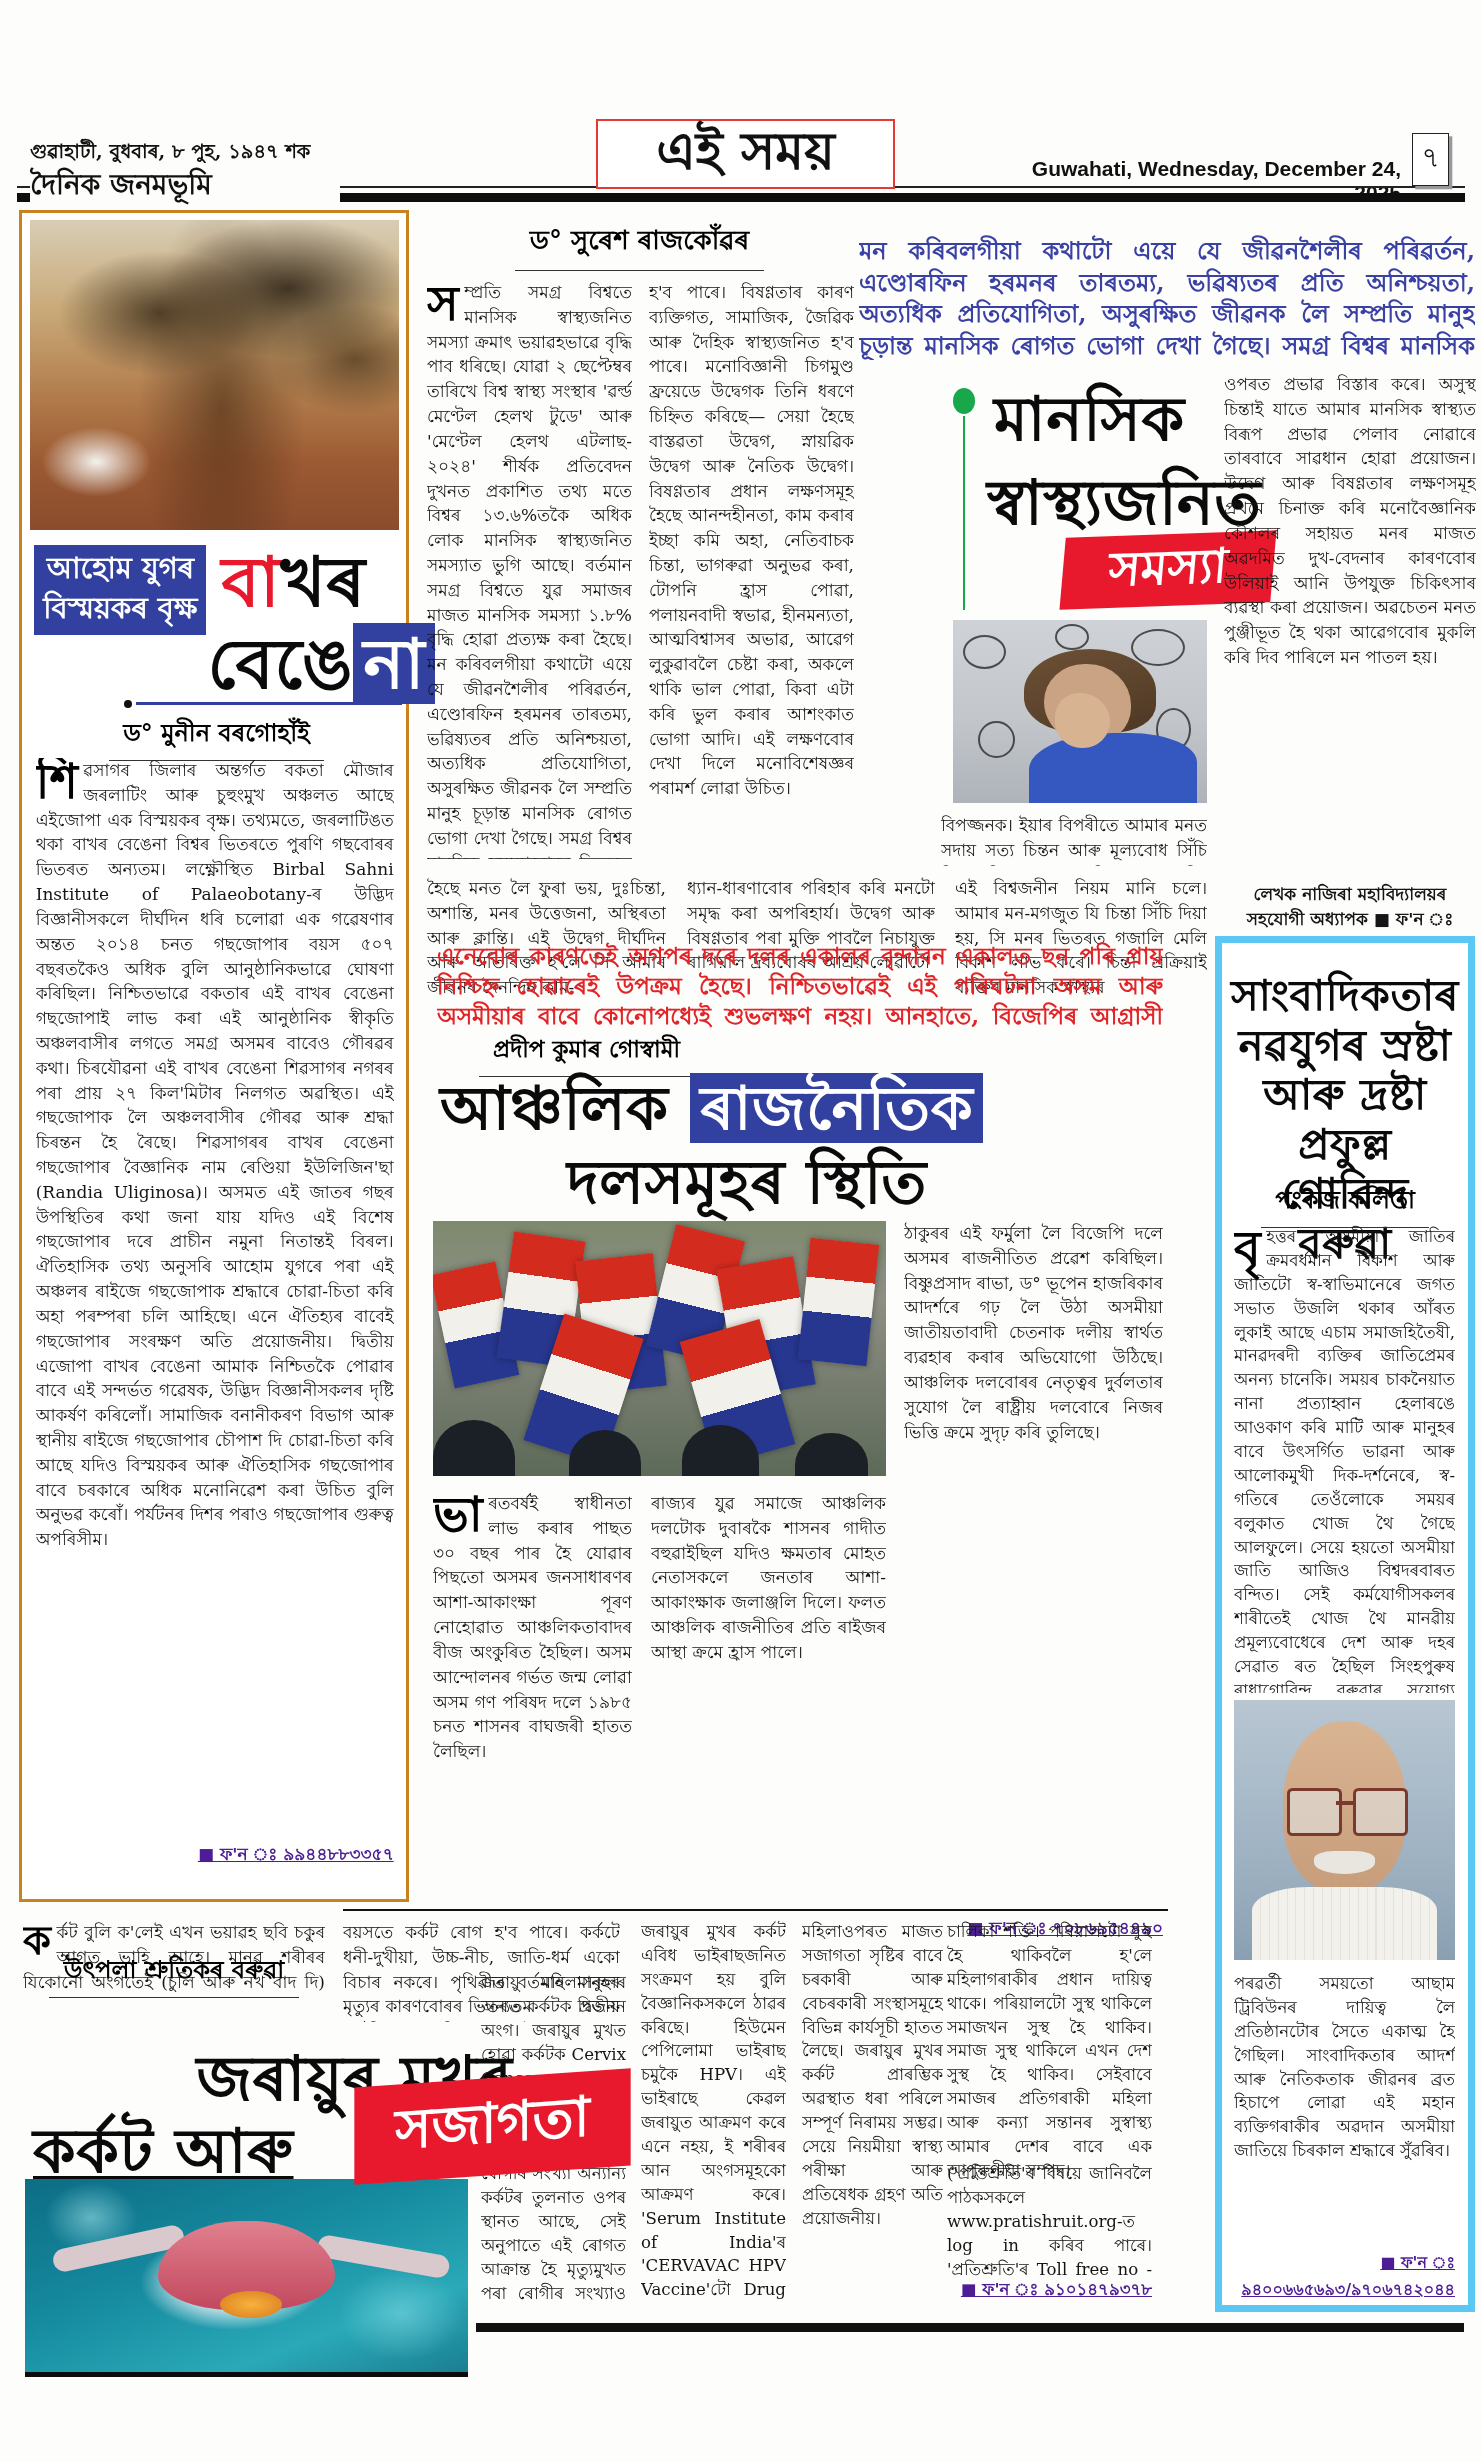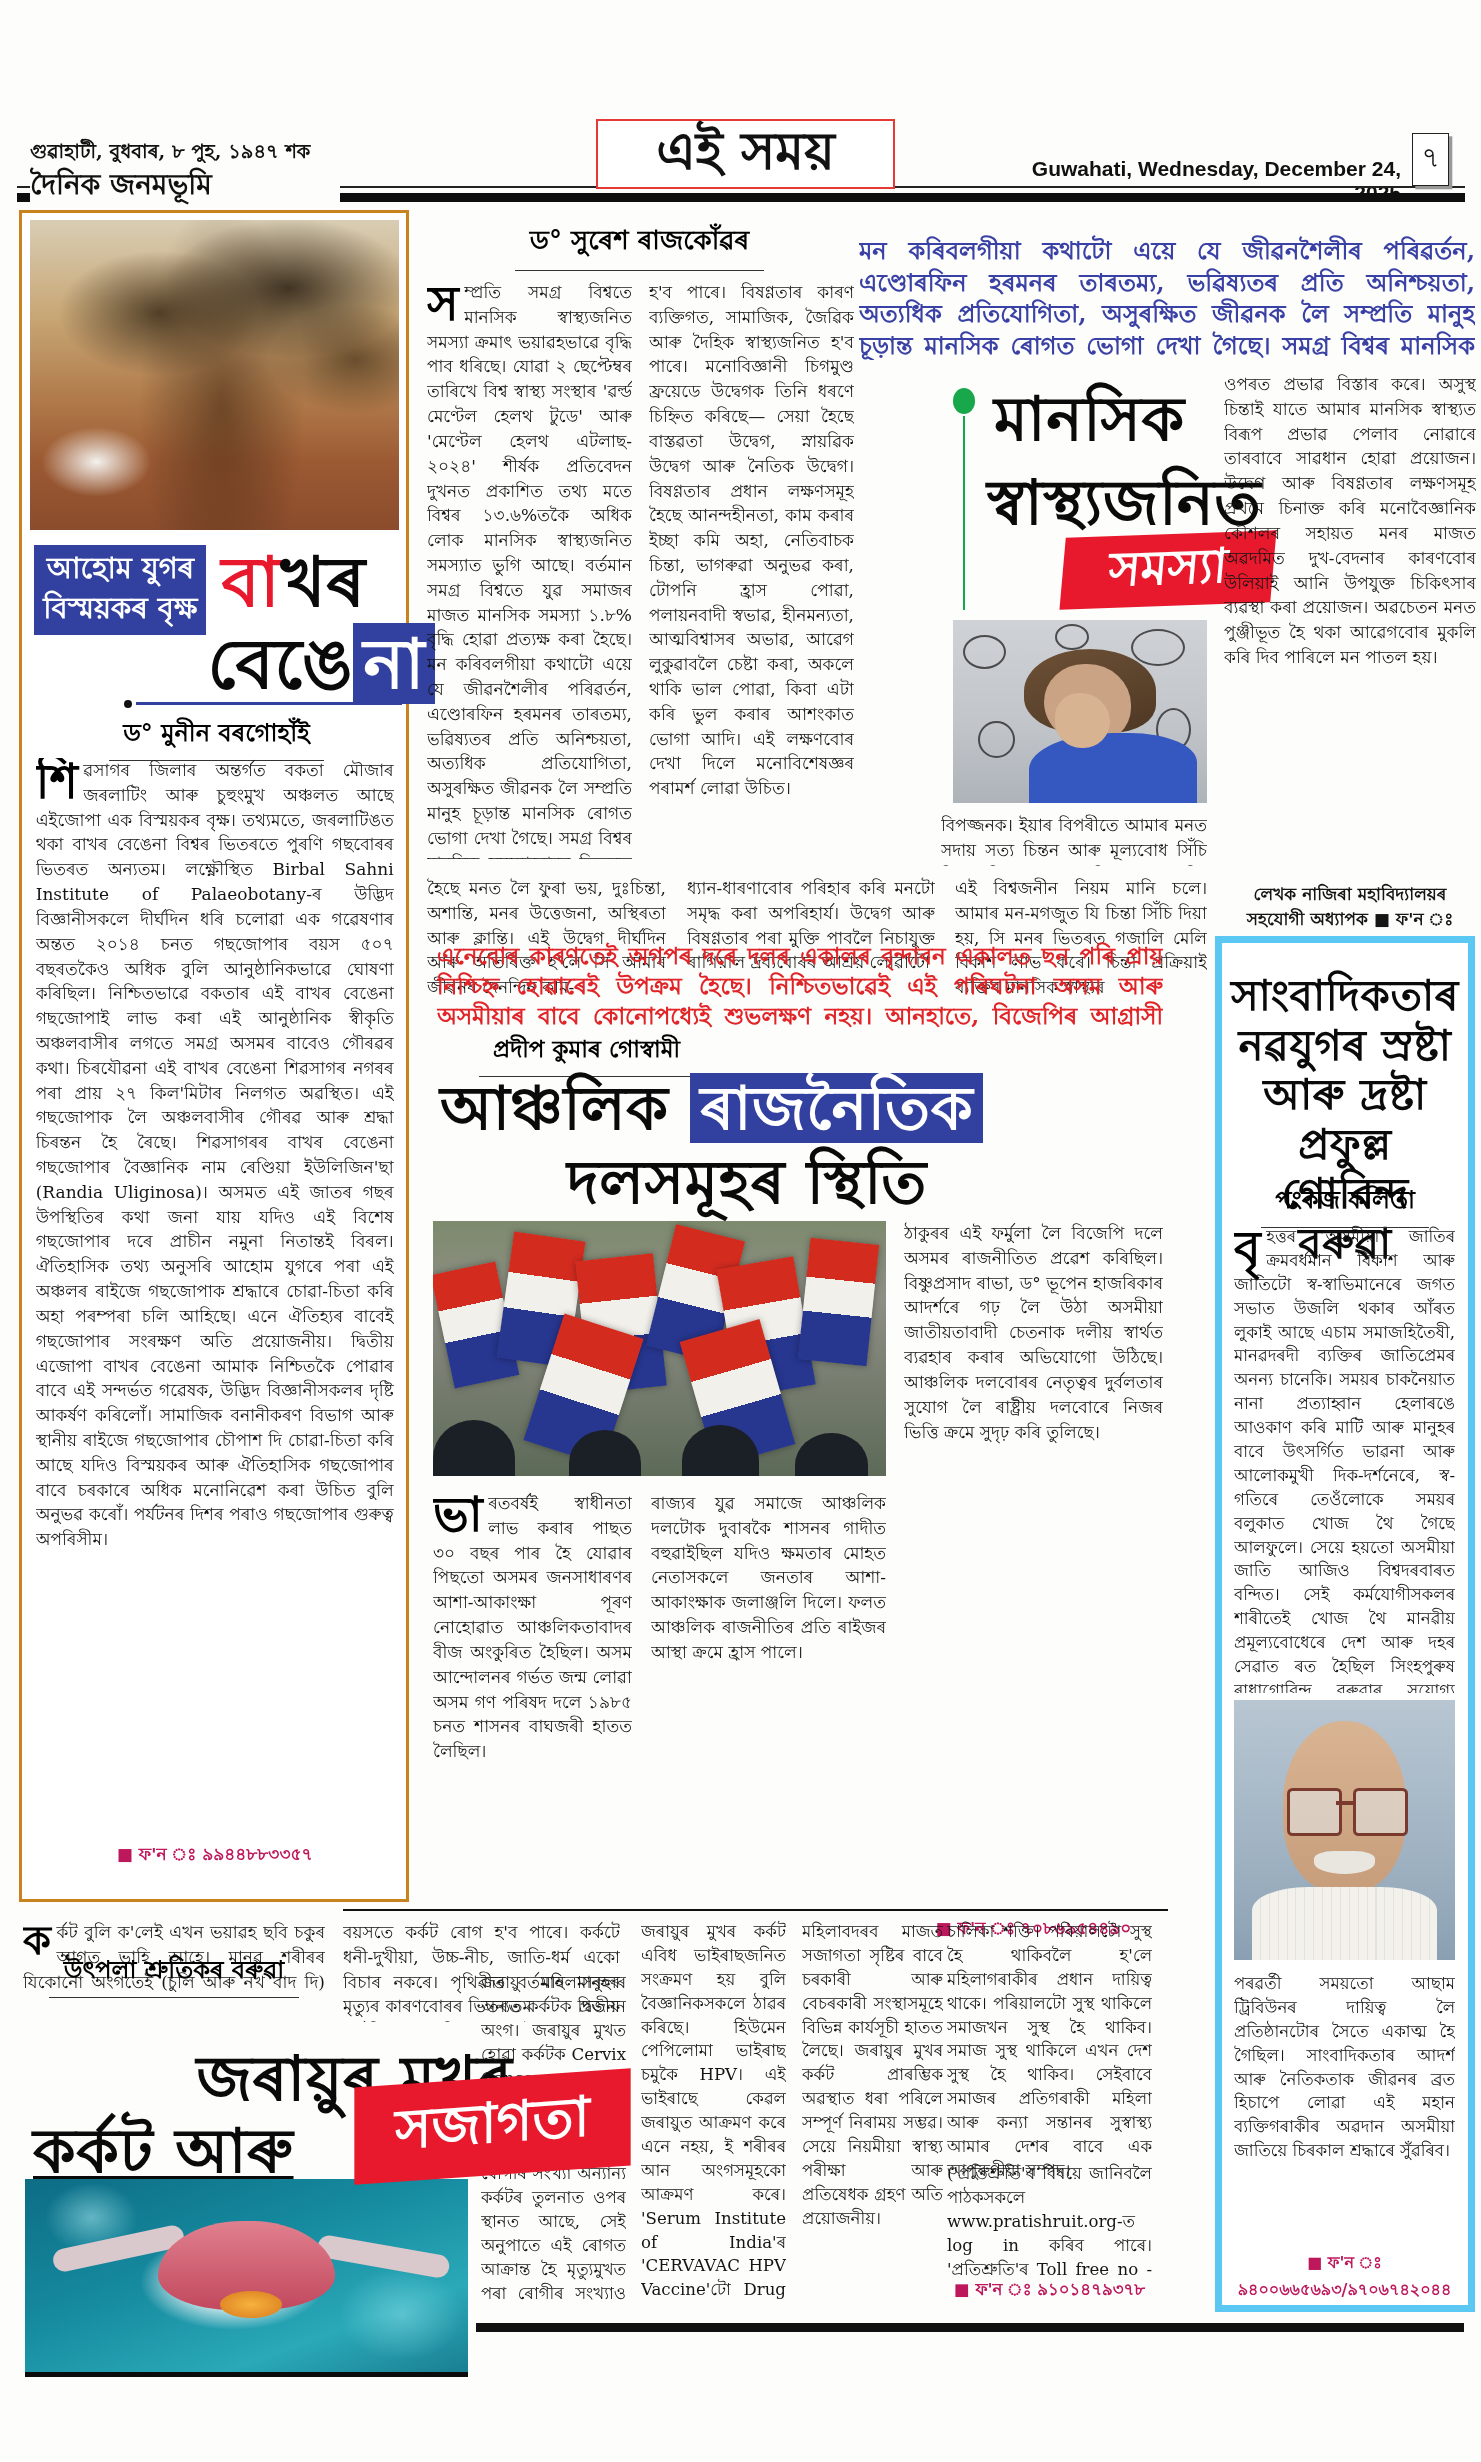--- a/index.html
+++ b/index.html
@@ -4,21 +4,21 @@
 <style>
   html,body{margin:0;padding:0;background:#888;}
   #canvas{position:relative;width:1481px;height:2462px;background:#fdfdfb;overflow:hidden;
           font-family:"DejaVu Serif","Liberation Serif",serif;color:#111;}
   .abs{position:absolute;}
   .bt{font-size:17px;line-height:1.46;text-align:justify;color:#151515;}
   .bt-sm{font-size:16.6px;line-height:1.44;text-align:justify;color:#151515;}
   .dropcap{float:left;font-size:48px;line-height:.85;font-weight:bold;padding:3.3px 5.5px 0 0;color:#000;}
   .byline{font-weight:bold;text-align:center;color:#000;}
   .byline .inner{display:inline-block;border-bottom:1.7px solid #333;padding:0 14.4px 5.5px;}
-  .phone{font-weight:bold;text-align:center;font-size:17px;color:#be185d;}
+  .phone{font-weight:bold;text-align:right;font-size:17px;color:#4c1d95;text-decoration:underline;}
   .hl{font-weight:bold;color:#0a0a0a;letter-spacing:0.6px;}
   
   #masthead-rule-thin{height:2.2px;background:#222;}
   #masthead-rule-thick{height:8.9px;background:#0e0e0e;}
   #section-box{border:2.2px solid #e53935;display:flex;align-items:center;justify-content:center;}
   #pagenum-box{border:1.7px solid #222;box-shadow:3.3px 3.3px 0 #999;display:flex;align-items:center;justify-content:center;background:#fff;}
   
   #tree-box{border:3.3px solid #c8821e;background:#fff;}
   #tree-photo{background:
      radial-gradient(78px 50px at 18% 78%, #f4f2ee 0%, rgba(244,242,238,0) 70%),
@@ -245,21 +245,21 @@
   <div id="uterus-photo" class="abs" style="left:25px;top:2179px;width:443px;height:193px;border-bottom:5.5px solid #0c0c0c;">
     <div class="glow"></div>
     <div class="tube-l"></div>
     <div class="tube-r"></div>
     <div class="uterus"></div>
     <div class="lesion"></div>
   </div>
 
   <div class="bt-sm abs" style="left:481px;top:1971px;width:145px;height:332px;overflow:hidden;">জৰায়ু মহিলাসকলৰ অন্যতম প্ৰজনন অংগ। জৰায়ুৰ মুখত হোৱা কৰ্কটক Cervix Cancer বা Cervical Cancer বোলা হয়। ভাৰতত Cervical Cancer ৰোগীৰ সংখ্যা অন্যান্য কৰ্কটৰ তুলনাত ওপৰ স্থানত আছে, সেই অনুপাতে এই ৰোগত আক্ৰান্ত হৈ মৃত্যুমুখত পৰা ৰোগীৰ সংখ্যাও অধিক। ICMR (Indian Council of Medical Research)ৰ সমীক্ষা মতে, অসমত সৰ্বাধিক Cervical Cancer ৰোগী, মেট্ৰ'ত ৬১গৰাকীৰ ভিতৰত এগৰাকী আৰু জিলাত ১৯০গৰাকীৰ ভিতৰত এগৰাকী Cervical Cancer ৰোগী আছে।</div>
   <div class="bt-sm abs" style="left:641px;top:1920px;width:145px;height:383px;overflow:hidden;">জৰায়ুৰ মুখৰ কৰ্কট এবিধ ভাইৰাছজনিত সংক্ৰমণ হয় বুলি বৈজ্ঞানিকসকলে ঠাৱৰ কৰিছে। হিউমেন পেপিলোমা ভাইৰাছ চমুকৈ HPV। এই ভাইৰাছে কেৱল জৰায়ুত আক্ৰমণ কৰে এনে নহয়, ই শৰীৰৰ আন অংগসমূহকো আক্ৰমণ কৰে। 'Serum Institute of India'ৰ 'CERVAVAC HPV Vaccine'টো Drug Controllerৰ পৰা অনুমোদন লাভ কৰিছে। ১৯৮৮ চনৰ পৰা ভাৰতত এই প্ৰতিষেধক ব্যৱহাৰৰ প্ৰচেষ্টা চলি আছে।</div>
-  <div class="bt-sm abs" style="left:802px;top:1920px;width:141px;height:383px;overflow:hidden;">মহিলাবদৰব মাজত সজাগতা সৃষ্টিৰ বাবে চৰকাৰী আৰু বেচৰকাৰী সংস্থাসমূহে বিভিন্ন কাৰ্যসূচী হাতত লৈছে। জৰায়ুৰ মুখৰ কৰ্কট প্ৰাৰম্ভিক অৱস্থাত ধৰা পৰিলে সম্পূৰ্ণ নিৰাময় সম্ভৱ। সেয়ে নিয়মীয়া স্বাস্থ্য পৰীক্ষা আৰু প্ৰতিষেধক গ্ৰহণ অতি প্ৰয়োজনীয়।</div>
+  <div class="bt-sm abs" style="left:802px;top:1920px;width:141px;height:383px;overflow:hidden;">মহিলাওপৰত মাজত সজাগতা সৃষ্টিৰ বাবে চৰকাৰী আৰু বেচৰকাৰী সংস্থাসমূহে বিভিন্ন কাৰ্যসূচী হাতত লৈছে। জৰায়ুৰ মুখৰ কৰ্কট প্ৰাৰম্ভিক অৱস্থাত ধৰা পৰিলে সম্পূৰ্ণ নিৰাময় সম্ভৱ। সেয়ে নিয়মীয়া স্বাস্থ্য পৰীক্ষা আৰু প্ৰতিষেধক গ্ৰহণ অতি প্ৰয়োজনীয়।</div>
   <div class="bt-sm abs" style="left:947px;top:1920px;width:205px;height:310px;overflow:hidden;">চালিকা শক্তি। পৰিয়ালটো সুস্থ হৈ থাকিবলৈ হ'লে মহিলাগৰাকীৰ প্ৰধান দায়িত্ব থাকে। পৰিয়ালটো সুস্থ থাকিলে সমাজখন সুস্থ হৈ থাকিব। সমাজ সুস্থ থাকিলে এখন দেশ সুস্থ হৈ থাকিব। সেইবাবে সমাজৰ প্ৰতিগৰাকী মহিলা আৰু কন্যা সন্তানৰ সুস্বাস্থ্য আমাৰ দেশৰ বাবে এক আপুৰুগীয়া সম্পদ।</div>
   <div class="bt-sm abs" style="left:947px;top:2162px;width:205px;height:116px;overflow:hidden;">('প্ৰতিশ্ৰুতি'ৰ বিষয়ে জানিবলৈ পাঠকসকলে www.pratishruit.org-ত log in কৰিব পাৰে। 'প্ৰতিশ্ৰুতি'ৰ Toll free no - 6001030079/6001688341 ফ'ন কৰাৰ সময় পুৱা ৯ বজাৰ পৰা ৭ বজালৈ।)</div>
   <div class="phone abs" style="left:947px;top:2277px;width:205px;font-size:16.6px;">■ ফ'ন ঃ ৯১০১৪৭৯৩৭৮</div>
 
   <div class="rule abs" style="left:476px;top:2323px;width:988px;height:8.9px;"></div>
 
 </div>
 
 
 </body></html>

